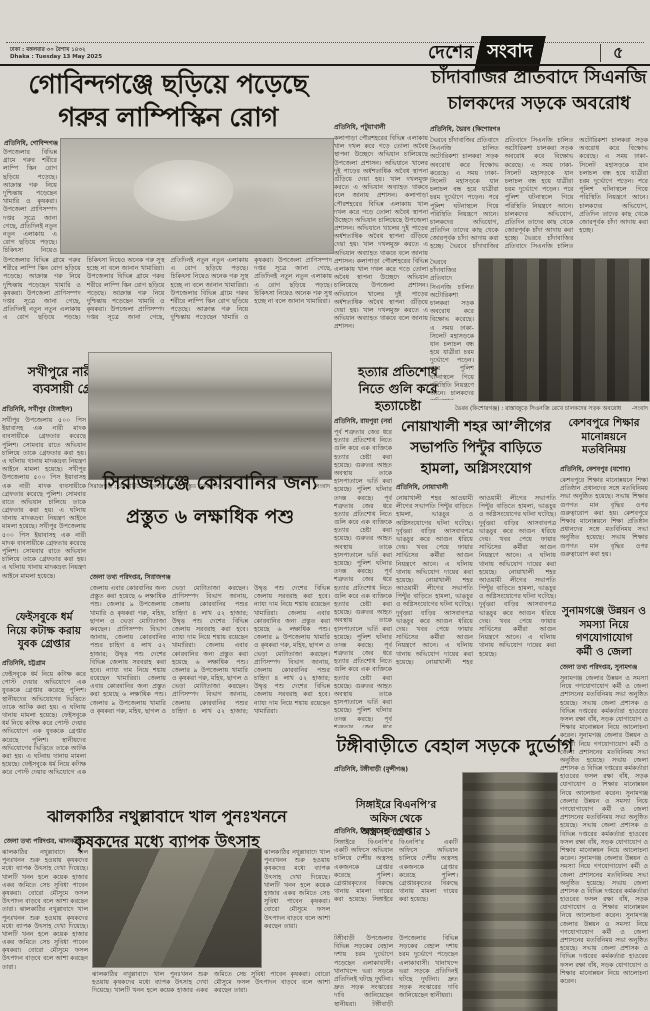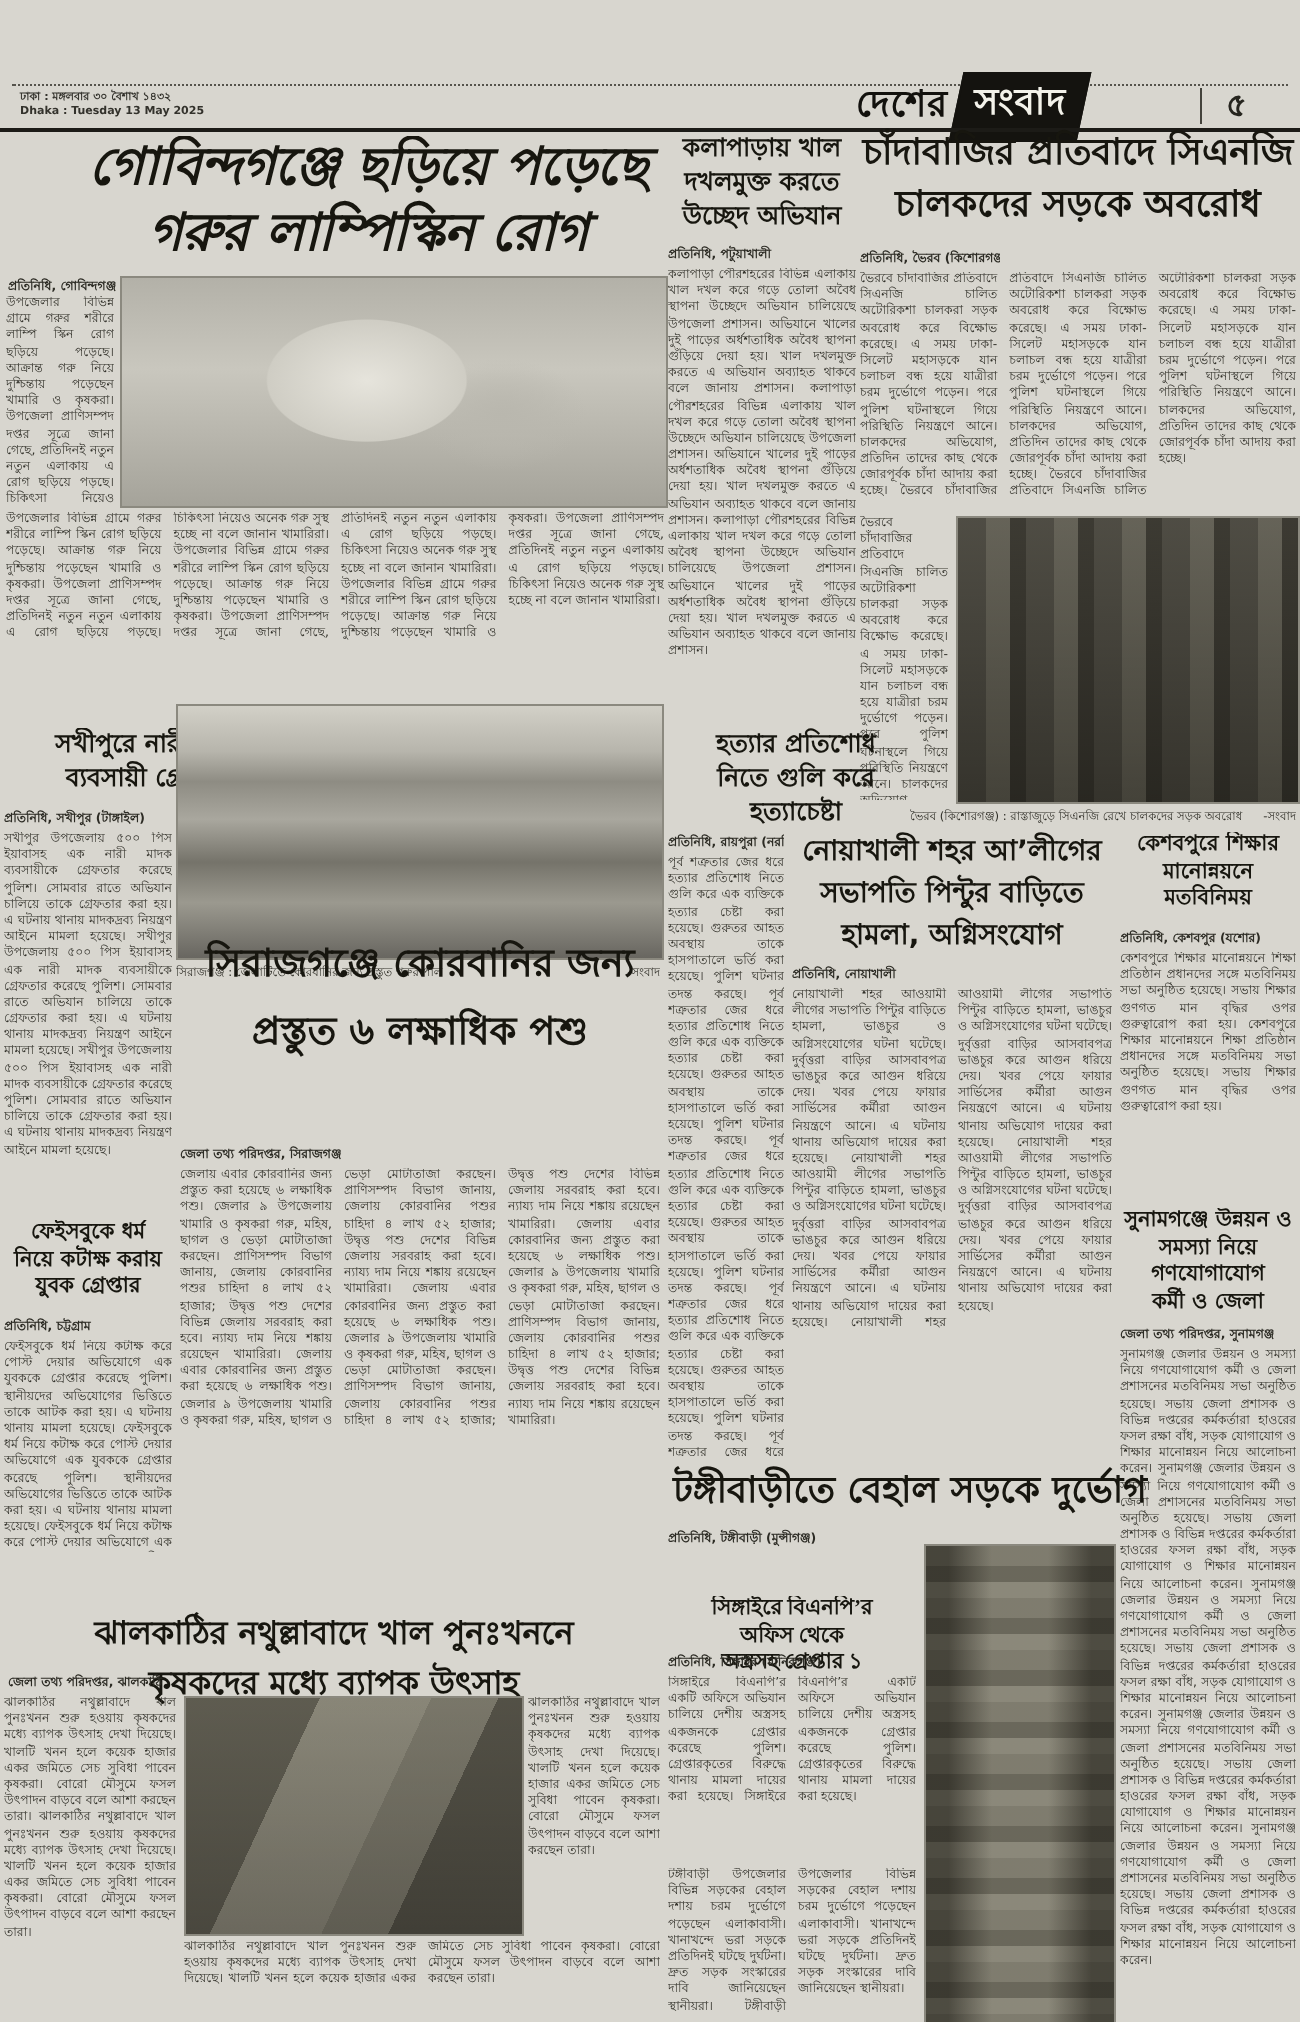--- a/index.html
+++ b/index.html
@@ -60,30 +60,27 @@
 
   <div class="abs masthead" style="left:428px;top:43px;height:20px;">
     <span>দেশের</span>
     <span class="mast-box"><span>সংবাদ</span></span>
   </div>
 
   <div class="abs pagenum" style="left:600px;top:44px;width:44px;">৫</div>
 
   <div class="abs thickrule" style="left:0;top:64px;width:650px;height:2px;"></div>
 
-  <div class="abs hl hl-main" style="left:20px;top:68px;width:328px;height:68px;font-style:italic;">গোবিন্দগঞ্জে ছড়িয়ে পড়েছে
+  <div class="abs hl hl-main" style="left:4px;top:68px;width:328px;height:68px;">গোবিন্দগঞ্জে ছড়িয়ে পড়েছে
 গরুর লাম্পিস্কিন রোগ</div>
   <div class="abs byline" style="left:4px;top:138px;width:150px;">প্রতিনিধি, গোবিন্দগঞ্জ (গাইবান্ধা)</div>
   <div class="abs body-txt" style="left:3px;top:148px;width:54px;height:104px;">উপজেলার বিভিন্ন গ্রামে গরুর শরীরে লাম্পি স্কিন রোগ ছড়িয়ে পড়েছে। আক্রান্ত গরু নিয়ে দুশ্চিন্তায় পড়েছেন খামারি ও কৃষকরা। উপজেলা প্রাণিসম্পদ দপ্তর সূত্রে জানা গেছে, প্রতিদিনই নতুন নতুন এলাকায় এ রোগ ছড়িয়ে পড়ছে। চিকিৎসা নিয়েও অনেক গরু সুস্থ হচ্ছে না বলে জানান খামারিরা। উপজেলার বিভিন্ন গ্রামে গরুর শরীরে লাম্পি স্কিন রোগ ছড়িয়ে পড়েছে। আক্রান্ত গরু নিয়ে দুশ্চিন্তায় পড়েছেন খামারি ও কৃষকরা। উপজেলা প্রাণিসম্পদ দপ্তর সূত্রে জানা গেছে, প্রতিদিনই নতুন নতুন এলাকায় এ রোগ ছড়িয়ে পড়ছে। চিকিৎসা নিয়েও অনেক গরু সুস্থ হচ্ছে না বলে জানান খামারিরা।</div>
   <div class="abs photo ph-cow" style="left:60px;top:138px;width:272px;height:114px;"></div>
   <div class="abs body-txt cols4" style="left:3px;top:256px;width:329px;height:104px;">উপজেলার বিভিন্ন গ্রামে গরুর শরীরে লাম্পি স্কিন রোগ ছড়িয়ে পড়েছে। আক্রান্ত গরু নিয়ে দুশ্চিন্তায় পড়েছেন খামারি ও কৃষকরা। উপজেলা প্রাণিসম্পদ দপ্তর সূত্রে জানা গেছে, প্রতিদিনই নতুন নতুন এলাকায় এ রোগ ছড়িয়ে পড়ছে। চিকিৎসা নিয়েও অনেক গরু সুস্থ হচ্ছে না বলে জানান খামারিরা। উপজেলার বিভিন্ন গ্রামে গরুর শরীরে লাম্পি স্কিন রোগ ছড়িয়ে পড়েছে। আক্রান্ত গরু নিয়ে দুশ্চিন্তায় পড়েছেন খামারি ও কৃষকরা। উপজেলা প্রাণিসম্পদ দপ্তর সূত্রে জানা গেছে, প্রতিদিনই নতুন নতুন এলাকায় এ রোগ ছড়িয়ে পড়ছে। চিকিৎসা নিয়েও অনেক গরু সুস্থ হচ্ছে না বলে জানান খামারিরা। উপজেলার বিভিন্ন গ্রামে গরুর শরীরে লাম্পি স্কিন রোগ ছড়িয়ে পড়েছে। আক্রান্ত গরু নিয়ে দুশ্চিন্তায় পড়েছেন খামারি ও কৃষকরা। উপজেলা প্রাণিসম্পদ দপ্তর সূত্রে জানা গেছে, প্রতিদিনই নতুন নতুন এলাকায় এ রোগ ছড়িয়ে পড়ছে। চিকিৎসা নিয়েও অনেক গরু সুস্থ হচ্ছে না বলে জানান খামারিরা।</div>
 
-  <div class="abs hl hl-sm" style="left:334px;top:66px;width:94px;height:52px;">কলাপাড়ায় খাল
-দখলমুক্ত করতে
-উচ্ছেদ অভিযান</div>
   <div class="abs byline" style="left:334px;top:122px;width:94px;">প্রতিনিধি, পটুয়াখালী</div>
   <div class="abs body-txt" style="left:334px;top:134px;width:94px;height:228px;">কলাপাড়া পৌরশহরের বিভিন্ন এলাকায় খাল দখল করে গড়ে তোলা অবৈধ স্থাপনা উচ্ছেদে অভিযান চালিয়েছে উপজেলা প্রশাসন। অভিযানে খালের দুই পাড়ের অর্ধশতাধিক অবৈধ স্থাপনা গুঁড়িয়ে দেয়া হয়। খাল দখলমুক্ত করতে এ অভিযান অব্যাহত থাকবে বলে জানায় প্রশাসন। কলাপাড়া পৌরশহরের বিভিন্ন এলাকায় খাল দখল করে গড়ে তোলা অবৈধ স্থাপনা উচ্ছেদে অভিযান চালিয়েছে উপজেলা প্রশাসন। অভিযানে খালের দুই পাড়ের অর্ধশতাধিক অবৈধ স্থাপনা গুঁড়িয়ে দেয়া হয়। খাল দখলমুক্ত করতে এ অভিযান অব্যাহত থাকবে বলে জানায় প্রশাসন। কলাপাড়া পৌরশহরের বিভিন্ন এলাকায় খাল দখল করে গড়ে তোলা অবৈধ স্থাপনা উচ্ছেদে অভিযান চালিয়েছে উপজেলা প্রশাসন। অভিযানে খালের দুই পাড়ের অর্ধশতাধিক অবৈধ স্থাপনা গুঁড়িয়ে দেয়া হয়। খাল দখলমুক্ত করতে এ অভিযান অব্যাহত থাকবে বলে জানায় প্রশাসন।</div>
 
   <div class="abs hl hl-lg" style="left:430px;top:64px;width:218px;height:58px;">চাঁদাবাজির প্রতিবাদে সিএনজি
 চালকদের সড়কে অবরোধ</div>
   <div class="abs byline" style="left:430px;top:124px;width:70px;">প্রতিনিধি, ভৈরব (কিশোরগঞ্জ)</div>
   <div class="abs body-txt cols3" style="left:430px;top:136px;width:218px;height:120px;">ভৈরবে চাঁদাবাজির প্রতিবাদে সিএনজি চালিত অটোরিকশা চালকরা সড়ক অবরোধ করে বিক্ষোভ করেছে। এ সময় ঢাকা-সিলেট মহাসড়কে যান চলাচল বন্ধ হয়ে যাত্রীরা চরম দুর্ভোগে পড়েন। পরে পুলিশ ঘটনাস্থলে গিয়ে পরিস্থিতি নিয়ন্ত্রণে আনে। চালকদের অভিযোগ, প্রতিদিন তাদের কাছ থেকে জোরপূর্বক চাঁদা আদায় করা হচ্ছে। ভৈরবে চাঁদাবাজির প্রতিবাদে সিএনজি চালিত অটোরিকশা চালকরা সড়ক অবরোধ করে বিক্ষোভ করেছে। এ সময় ঢাকা-সিলেট মহাসড়কে যান চলাচল বন্ধ হয়ে যাত্রীরা চরম দুর্ভোগে পড়েন। পরে পুলিশ ঘটনাস্থলে গিয়ে পরিস্থিতি নিয়ন্ত্রণে আনে। চালকদের অভিযোগ, প্রতিদিন তাদের কাছ থেকে জোরপূর্বক চাঁদা আদায় করা হচ্ছে। ভৈরবে চাঁদাবাজির প্রতিবাদে সিএনজি চালিত অটোরিকশা চালকরা সড়ক অবরোধ করে বিক্ষোভ করেছে। এ সময় ঢাকা-সিলেট মহাসড়কে যান চলাচল বন্ধ হয়ে যাত্রীরা চরম দুর্ভোগে পড়েন। পরে পুলিশ ঘটনাস্থলে গিয়ে পরিস্থিতি নিয়ন্ত্রণে আনে। চালকদের অভিযোগ, প্রতিদিন তাদের কাছ থেকে জোরপূর্বক চাঁদা আদায় করা হচ্ছে।</div>
   <div class="abs body-txt" style="left:430px;top:258px;width:44px;height:142px;">ভৈরবে চাঁদাবাজির প্রতিবাদে সিএনজি চালিত অটোরিকশা চালকরা সড়ক অবরোধ করে বিক্ষোভ করেছে। এ সময় ঢাকা-সিলেট মহাসড়কে যান চলাচল বন্ধ হয়ে যাত্রীরা চরম দুর্ভোগে পড়েন। পরে পুলিশ ঘটনাস্থলে গিয়ে পরিস্থিতি নিয়ন্ত্রণে আনে। চালকদের অভিযোগ, প্রতিদিন তাদের কাছ থেকে জোরপূর্বক চাঁদা আদায় করা হচ্ছে।</div>
   <div class="abs photo ph-cng" style="left:478px;top:258px;width:170px;height:142px;"></div>
   <div class="abs caption" style="left:455px;top:403px;width:193px;">

